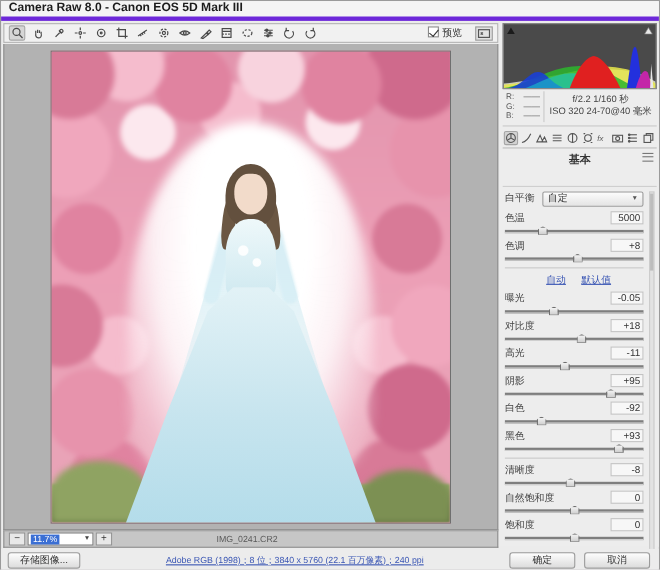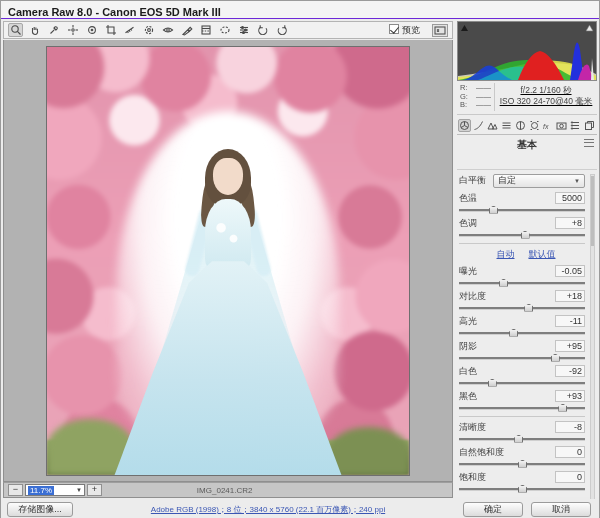--- a/index.html
+++ b/index.html
@@ -1,20 +1,20 @@
 <!DOCTYPE html>
 <html><head>
 <meta charset="utf-8">
 <style>
   * { margin:0; padding:0; box-sizing:border-box; }
   html,body { width:600px; height:518px; font-family:"Liberation Sans",sans-serif; background:#e9e9e9; overflow:hidden; }
   .window { position:relative; width:600px; height:518px; background:#ececec; border:1px solid #9a9a9a; }
 
   
-  .titlebar { position:absolute; left:0; top:0; width:100%; height:18px; background:#f4f4f4; border-bottom:1px solid #6d28d9; display:flex; align-items:flex-end; padding-left:7px; }
+  .titlebar { position:absolute; left:0; top:0; width:100%; height:18px; background:#f4f4f4; border-bottom:4px solid #6d28d9; display:flex; align-items:flex-start; padding-left:7px; }
   .titlebar span { font-size:11px; font-weight:bold; color:#1c1c1c; }
 
   
   .toolbar { position:absolute; left:2px; top:20px; width:450px; height:18px; background:#f1f1f1; border:1px solid #b3b3b3; display:flex; align-items:center; padding:0 4px; gap:4px; }
   .tool { width:15px; height:14px; display:flex; align-items:center; justify-content:center; border-radius:2px; }
   .tool svg { stroke:#4a4a4a; fill:none; stroke-width:1.1; }
   .tool.active { background:#d6d6d6; border:1px solid #a8a8a8; }
   .tb-spacer { flex:1; }
   .preview-check { display:flex; align-items:flex-start; gap:3px; }
   .checkbox { width:10px; height:10px; border:1px solid #8a8a8a; background:#fff; position:relative; }
@@ -86,21 +86,21 @@
   .filename { position:absolute; left:50%; transform:translateX(-56%); font-size:8px; color:#5a5a5a; }
 
   
   .rpanel { position:absolute; left:454px; top:20px; width:144px; height:476px; background:#ededed; }
   .histo { position:relative; width:140px; height:60px; margin-left:2px; background:#4a4a4a; border:1px solid #8a8a8a; }
   .clip { position:absolute; top:2px; width:9px; height:8px; display:block; }
   .clip.l { left:2px; } .clip.r { right:2px; }
   .exif { display:flex; width:140px; margin:2px 0 0 2px; border-bottom:1px solid #c9c9c9; padding-bottom:3px; }
   .rgbcol { width:38px; border-right:1px solid #c9c9c9; padding:1px 3px; }
   .rgbrow { display:flex; justify-content:space-between; font-size:7.5px; color:#555; line-height:8.5px; }
-  .exifcol { flex:1; text-align:center; padding-top:2px;text-decoration:underline; }
+  .exifcol { flex:1; text-align:center; padding-top:2px; }
   .exifcol div { font-size:8.5px; color:#444; line-height:11px; }
 
   .tabs { display:flex; width:140px; margin:3px 0 0 2px; border-bottom:1px solid #bdbdbd; padding:1px 1px 2px 1px; gap:1px; }
   .tab { width:13px; height:13px; display:flex; align-items:center; justify-content:center; border-radius:2px; }
   .tab svg { stroke:#555; fill:none; stroke-width:1; }
   .tab.active { background:#d2d2d2; border:1px solid #a5a5a5; }
   .panel-title { position:relative; width:140px; margin-left:2px; text-align:center; font-size:10px; font-weight:bold; color:#333; padding:3px 0 17px 0; border-bottom:1px solid #cfcfcf; }
   .panel-menu { position:absolute; right:3px; top:4px; width:10px; height:8px; display:flex; flex-direction:column; justify-content:space-between; }
   .panel-menu i { display:block; height:1px; background:#777; }
 

